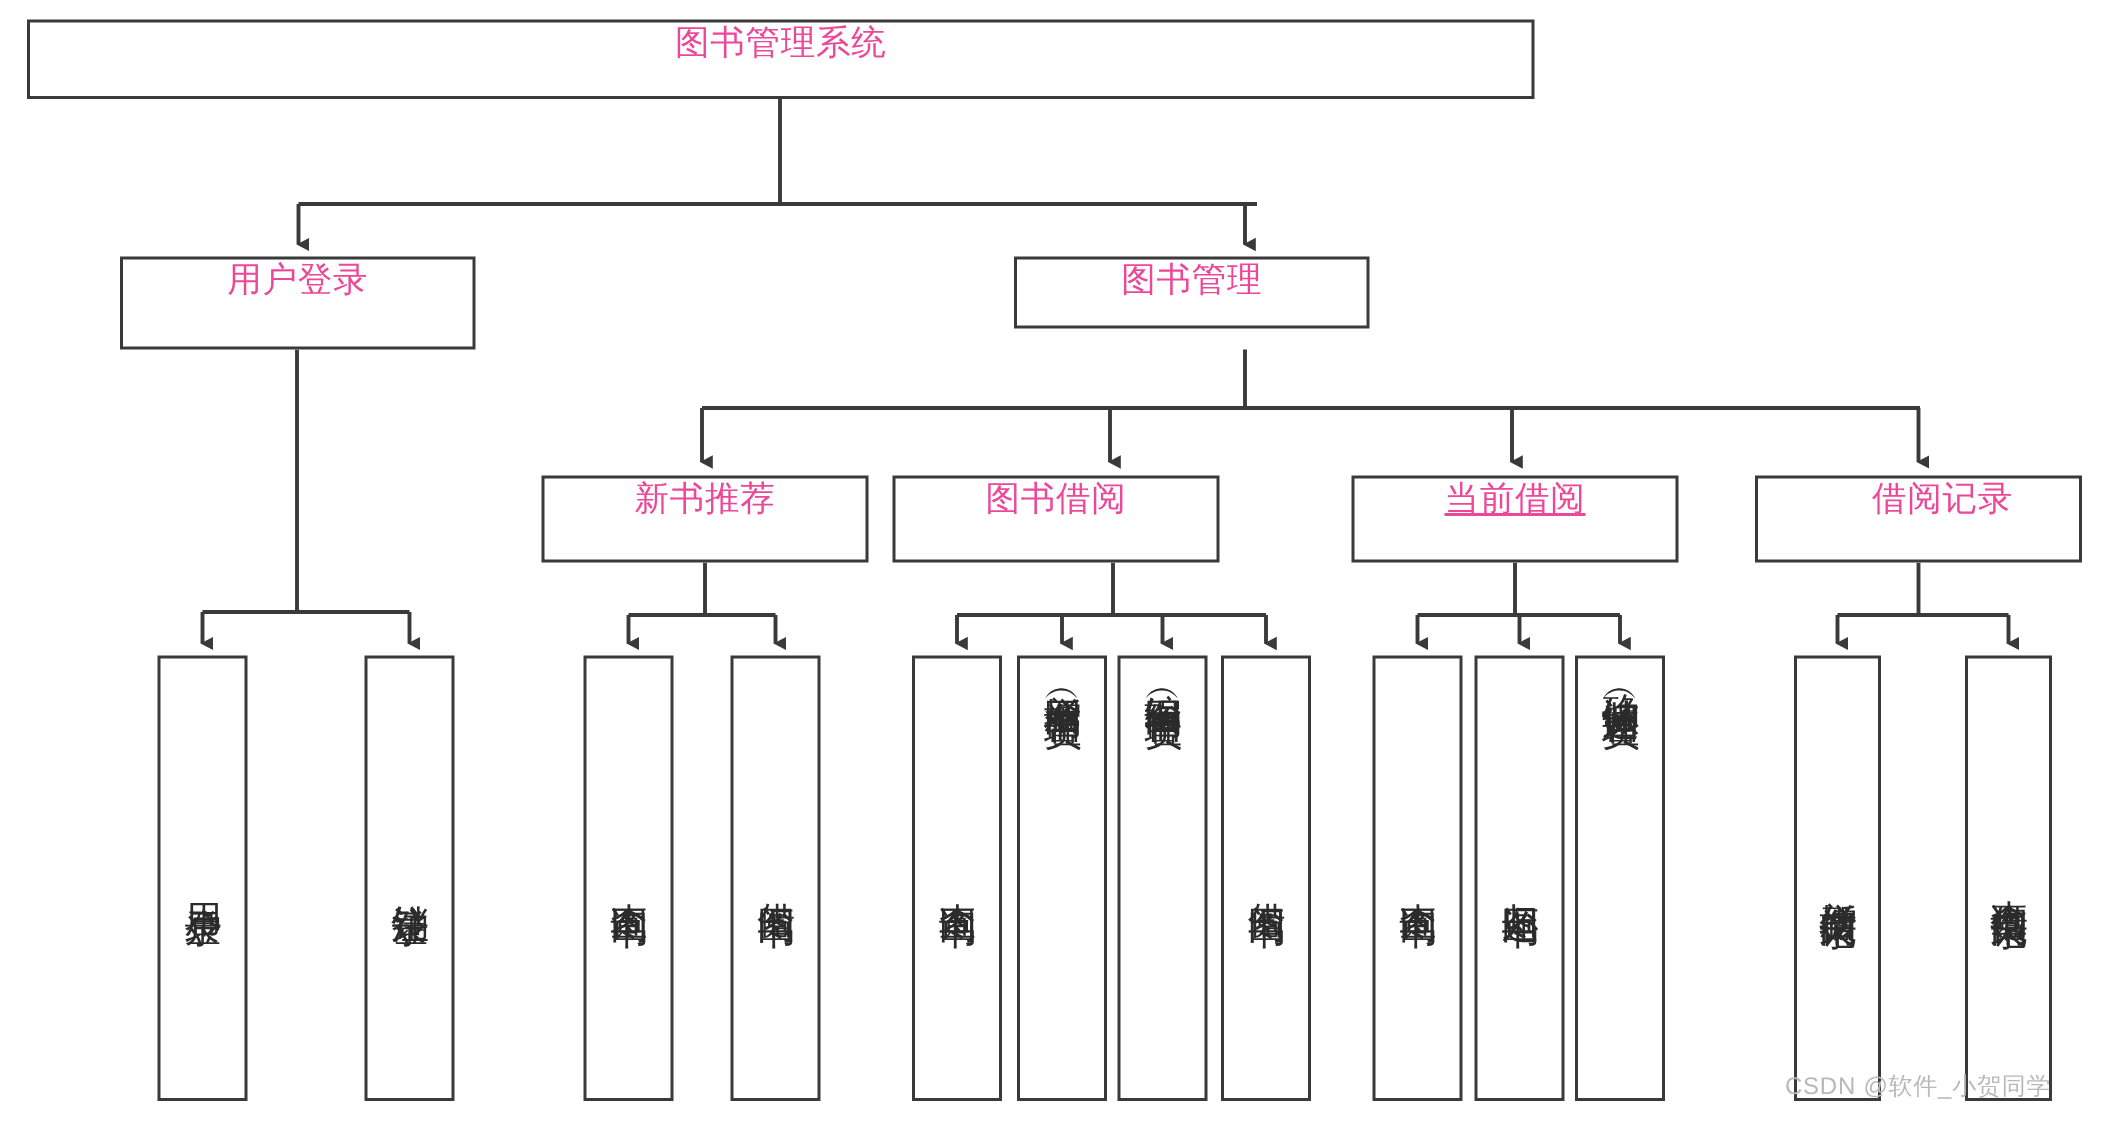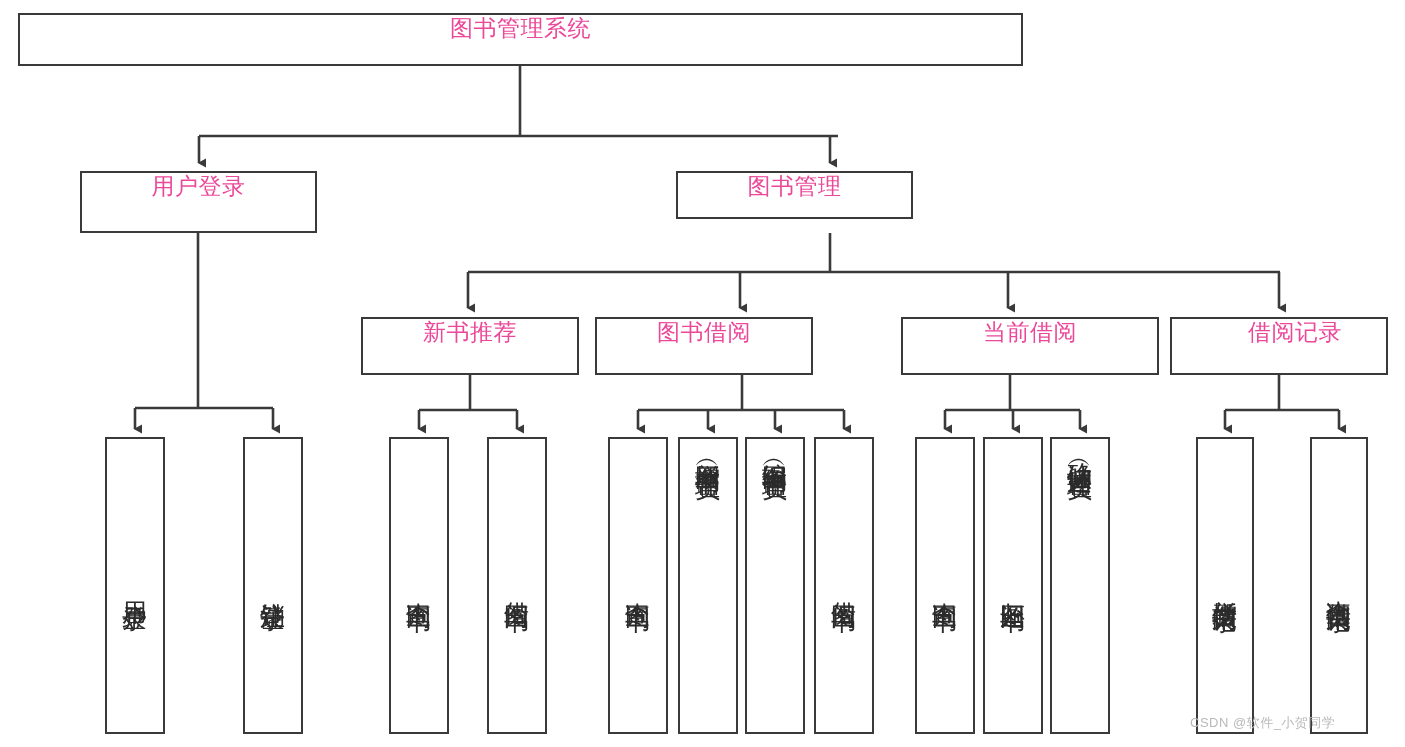--- a/index.html
+++ b/index.html
@@ -60,21 +60,21 @@
     writing-mode: vertical-rl;
     text-orientation: upright;
     font-size: 25px;
     line-height: 1.28;
     letter-spacing: 2px;
     text-align: left;
     color: #2b2b2b;
   }
   .watermark {
     position: absolute;
-    font-size: 13px;
+    font-size: 16px;
     color: #b9b9b9;
     white-space: nowrap;
     letter-spacing: 0.5px;
   }
 </style>
 </head>
 <body>
 
 <div id="canvas">
 
@@ -138,21 +138,21 @@
   <div class="node" style="left:676px; top:171px; width:237px; height:48px;">
     <span class="label">图书管理</span>
   </div>
 
   <div class="node" style="left:361px; top:317px; width:218px; height:58px;">
     <span class="label">新书推荐</span>
   </div>
   <div class="node" style="left:595px; top:317px; width:218px; height:58px;">
     <span class="label">图书借阅</span>
   </div>
-  <div class="node" style="left:901px; top:317px; width:258px; height:58px;">
+  <div class="node" style="left:901px; top:317px; width:218px; height:58px;text-decoration:underline;">
     <span class="label">当前借阅</span>
   </div>
   <div class="node" style="left:1170px; top:317px; width:218px; height:58px;padding-left:32px;">
     <span class="label">借阅记录</span>
   </div>
 
   <div class="leaf" style="left:105px; top:437px; width:60px; height:297px;">
     <span class="vlabel">用户登录</span>
   </div>
   <div class="leaf" style="left:243px; top:437px; width:60px; height:297px;">

